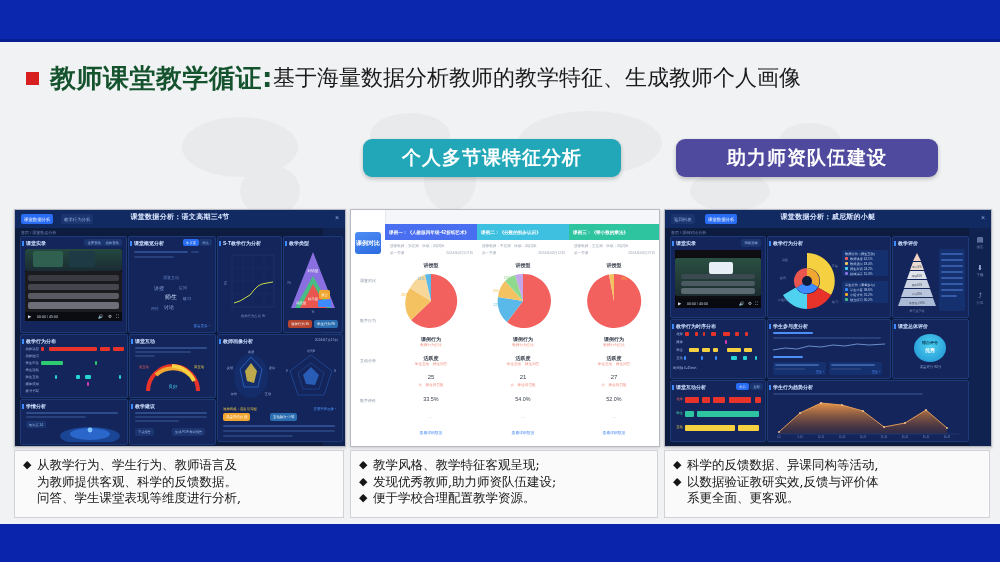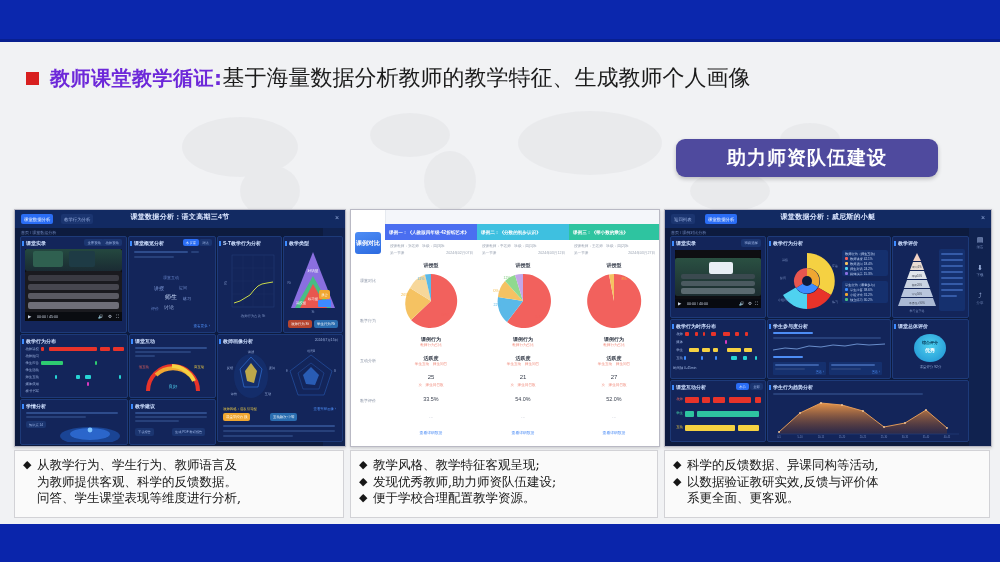--- a/index.html
+++ b/index.html
@@ -14,21 +14,21 @@
   .bar-top-line{position:absolute;left:0;top:39px;width:1000px;height:3px;background:#081f8f;}
   .bar-bottom{position:absolute;left:0;top:524px;width:1000px;height:38px;background:#0a25ab;}
 
   
   .watermark{position:absolute;left:120px;top:95px;width:760px;height:130px;opacity:.07;pointer-events:none;}
 
   
   .headline{position:absolute;left:26px;top:58px;width:950px;height:40px;
     display:flex;align-items:center;white-space:nowrap;}
   .hl-square{width:13px;height:13px;background:#d81f1f;margin-right:11px;flex:0 0 auto;}
-  .hl-strong{font-size:20px;font-weight:bold;color:#6d28d9;letter-spacing:.5px;
+  .hl-strong{font-size:26px;font-weight:bold;color:#14532d;letter-spacing:.5px;
     font-family:"DejaVu Sans","Liberation Sans",sans-serif;}
   .hl-rest{font-size:22px;color:#1b1b1b;font-family:"DejaVu Serif","Liberation Serif",serif;}
 
   
   .banner{position:absolute;top:139px;height:38px;border-radius:9px;
     display:flex;align-items:center;justify-content:center;
     color:#fff;font-size:19px;font-weight:bold;letter-spacing:1px;
     font-family:"DejaVu Sans","Liberation Sans",sans-serif;
     box-shadow:0 2px 4px rgba(0,0,0,.22);}
   .b1{left:54px;width:246px;background:#2e3166;}
@@ -120,20 +120,21 @@
       <ellipse cx="690" cy="44" rx="30" ry="16"></ellipse>
     </g>
   </svg>
 
   <div class="headline">
     <span class="hl-square"></span>
     <span class="hl-strong">教师课堂教学循证:</span>
     <span class="hl-rest">基于海量数据分析教师的教学特征、生成教师个人画像</span>
   </div>
 
+  <div class="banner b2">个人多节课特征分析</div>
   <div class="banner b3">助力师资队伍建设</div>
 
   <div class="shot s1">
     <div class="dk-head"></div>
     <div class="dk-title">课堂数据分析：语文高期三4节</div>
     <div class="chip chip-on" style="left:6px;">课堂数据分析</div>
     <div class="chip chip-off" style="left:46px;">教学行为分析</div>
     <div class="dk-x">×</div>
     <div class="crumb">首页 / 课堂数据分析</div>
 

